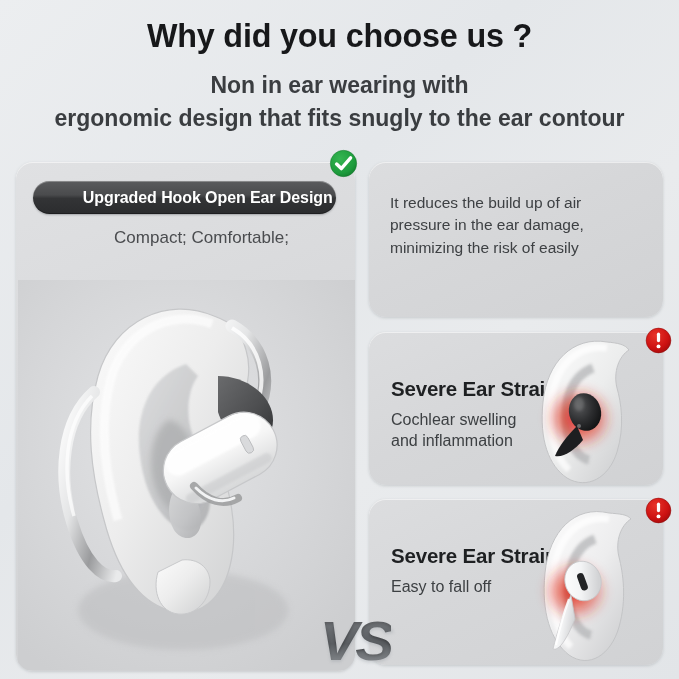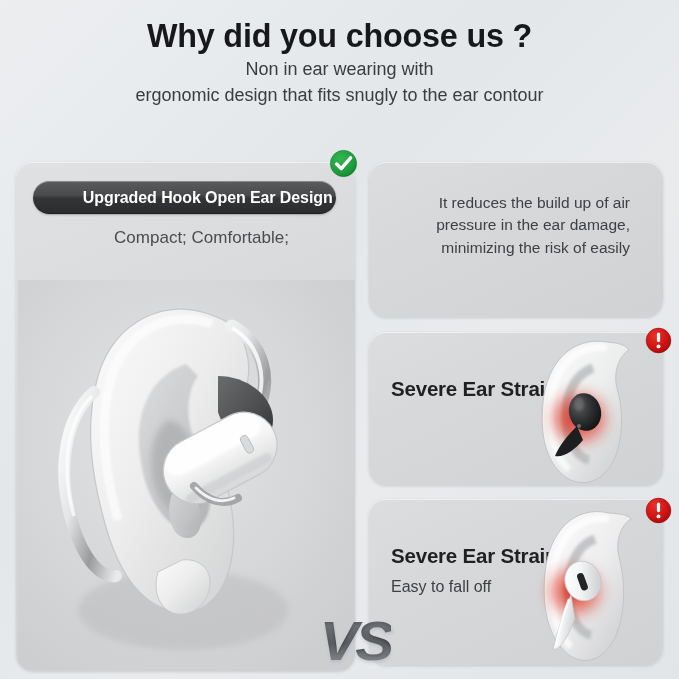--- a/index.html
+++ b/index.html
@@ -27,23 +27,23 @@
     font-size: 34px;
     font-weight: 700;
     color: #17181a;
     letter-spacing: -0.2px;
     line-height: 1.15;
     font-stretch: condensed;
     transform: scaleX(0.95);
   }
 
   .subtitle {
-    margin-top: 2px;
-    font-size: 18px;
-    font-weight: 400;
+    margin-top: 14px;
+    font-size: 23px;
+    font-weight: 700;
     color: #3a3d40;
     line-height: 1.42;
   }
   .subtitle .sub-line { display: block; }
 
   
   .stage {
     position: absolute;
     left: 0;
     top: 156px;
@@ -134,21 +134,21 @@
   
   .r1-body {
     position: absolute;
     left: 21px;
     top: 30px;
     width: 240px;
     font-size: 15.5px;
     color: #3e4144;
     line-height: 1.44;
   }
-  .r1-body .r1-line { display: block; text-align: right; }
+  .r1-body .r1-line { display: block; }
 
   .r-text {
     position: absolute;
     left: 22px;
     top: 45px;
     width: 185px;
   }
   .r-heading {
     font-size: 20.5px;
     font-weight: 600;
@@ -331,20 +331,24 @@
     <div class="r1-body">
       <span class="r1-line">It reduces the build up of air</span>
       <span class="r1-line">pressure in the ear damage,</span>
       <span class="r1-line">minimizing the risk of easily</span>
     </div>
   </div>
 
   <div class="panel panel-r2">
     <div class="r-text">
       <div class="r-heading">Severe Ear Strain</div>
+      <div class="r-desc">
+        <span class="r-line">Cochlear swelling</span>
+        <span class="r-line">and inflammation</span>
+      </div>
     </div>
 
     <div class="ear-art">
       <svg viewBox="0 0 150 153" width="150" height="153" aria-hidden="true">
         <defs>
           <linearGradient id="skin2G" x1="0%" y1="0%" x2="100%" y2="100%">
             <stop offset="0%" stop-color="#fdfdfd"></stop>
             <stop offset="50%" stop-color="#eceded"></stop>
             <stop offset="100%" stop-color="#c9cacc"></stop>
           </linearGradient>

